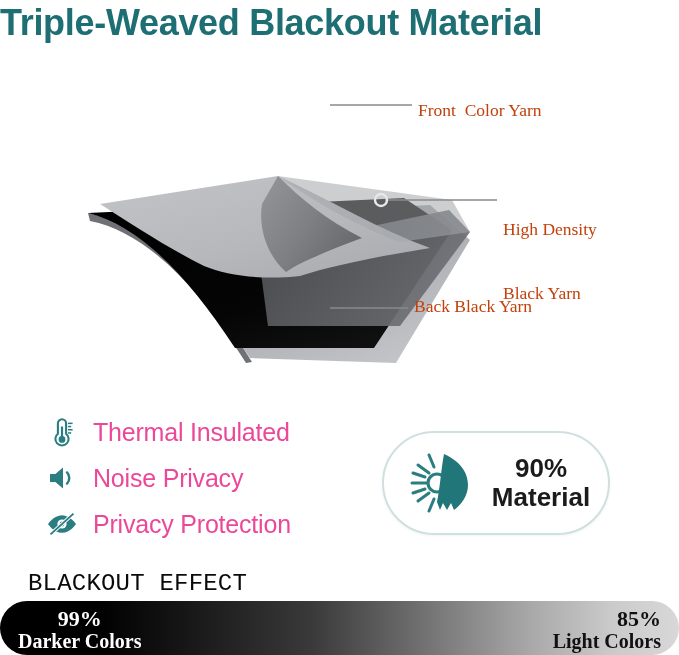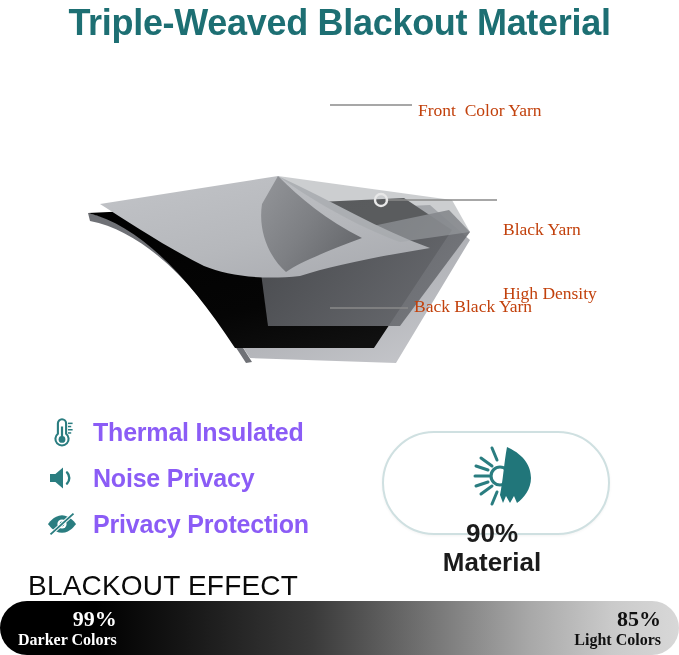--- a/index.html
+++ b/index.html
@@ -15,21 +15,21 @@
     font-family: "Liberation Sans", sans-serif;
     -webkit-font-smoothing: antialiased;
   }
 
   
   .title {
     position: absolute;
     top: 2px;
     left: 0;
     width: 679px;
-    text-align: center;
+    text-align: left;
     font-family: "Liberation Sans", sans-serif;
     font-weight: bold;
     font-size: 36px;
     letter-spacing: -0.3px;
     color: #1d6f73;
     white-space: nowrap;
   }
 
   
   .fabric-stage {
@@ -69,43 +69,42 @@
   .feature-icon {
     width: 40px;
     height: 38px;
     display: flex;
     align-items: center;
     justify-content: center;
     flex: 0 0 40px;
   }
   .feature-label {
     font-family: "Liberation Sans", sans-serif;
-    font-weight: bold;
+    font-weight: normal;
     font-size: 25px;
-    color: #8b5cf6;
+    color: #ec4899;
     margin-left: 11px;
     letter-spacing: -0.2px;
     white-space: nowrap;
   }
 
   
   .badge {
     position: absolute;
     top: 431px;
     left: 382px;
     width: 228px;
     height: 104px;
     border: 2px solid #cfe0e1;
     border-radius: 52px;
     background: #ffffff;
     box-shadow: 0 1px 3px rgba(0,0,0,0.05);
     display: flex;
     align-items: center;
     box-sizing: border-box;
-    flex-direction: column;
   }
   .badge-icon {
     flex: 0 0 86px;
     display: flex;
     align-items: center;
     justify-content: center;
     padding-left: 12px;
   }
   .badge-text {
     flex: 1;
@@ -117,22 +116,22 @@
     line-height: 1.12;
     padding-right: 8px;
   }
   .badge-text span { display: block; white-space: nowrap; }
 
   
   .effect-heading {
     position: absolute;
     top: 570px;
     left: 28px;
-    font-family: Liberation Sans, sans-serif;
-    font-size: 28px;
+    font-family: Liberation Mono, monospace;
+    font-size: 24px;
     color: #0a0a0a;
     letter-spacing: 0.2px;
     white-space: nowrap;
   }
   .gradient-bar {
     position: absolute;
     top: 601px;
     left: 0px;
     width: 679px;
     height: 54px;
@@ -148,35 +147,35 @@
         #d8d8d8 100%);
     overflow: hidden;
   }
   .bar-left {
     position: absolute;
     top: 6px;
     left: 18px;
     color: #ffffff;
     font-family: "Liberation Serif", serif;
     font-weight: bold;
-    text-align: right;
+    text-align: center;
     line-height: 1.08;
   }
   .bar-right {
     position: absolute;
     top: 6px;
     right: 18px;
     color: #111111;
     font-family: "Liberation Serif", serif;
     font-weight: bold;
     text-align: right;
     line-height: 1.08;
   }
   .bar-pct   { font-size: 22px; display: block; }
-  .bar-sub   { font-size: 16px; display: block; }
+  .bar-sub   { font-size: 20px; display: block; }
 </style>
 </head>
 <body>
 
 <div class="title">Triple-Weaved Blackout Material</div>
 
 <div class="fabric-stage">
   <svg width="679" height="285" viewBox="0 0 679 285">
     <defs>
       <linearGradient id="gBack" x1="0" y1="0" x2="1" y2="1">
@@ -224,22 +223,22 @@
 
     <line x1="330" y1="25" x2="412" y2="25" stroke="#8a8a8a" stroke-width="1.3"></line>
     <line x1="385" y1="120" x2="497" y2="120" stroke="#8a8a8a" stroke-width="1.3"></line>
     <circle cx="381" cy="120" r="6" fill="none" stroke="#e8e8e8" stroke-width="2.4"></circle>
     <line x1="330" y1="228" x2="408" y2="228" stroke="#8a8a8a" stroke-width="1.3"></line>
   </svg>
 
   <div class="callout callout-front">Front  Color Yarn</div>
 
   <div class="callout callout-high">
+    <div>High Density</div>
     <div>Black Yarn</div>
-    <div>High Density</div>
   </div>
 
   <div class="callout callout-back">Back Black Yarn</div>
 </div>
 
 <div class="features">
 
   <div class="feature-row">
     <span class="feature-icon">
       <svg width="26" height="32" viewBox="0 0 26 32">

